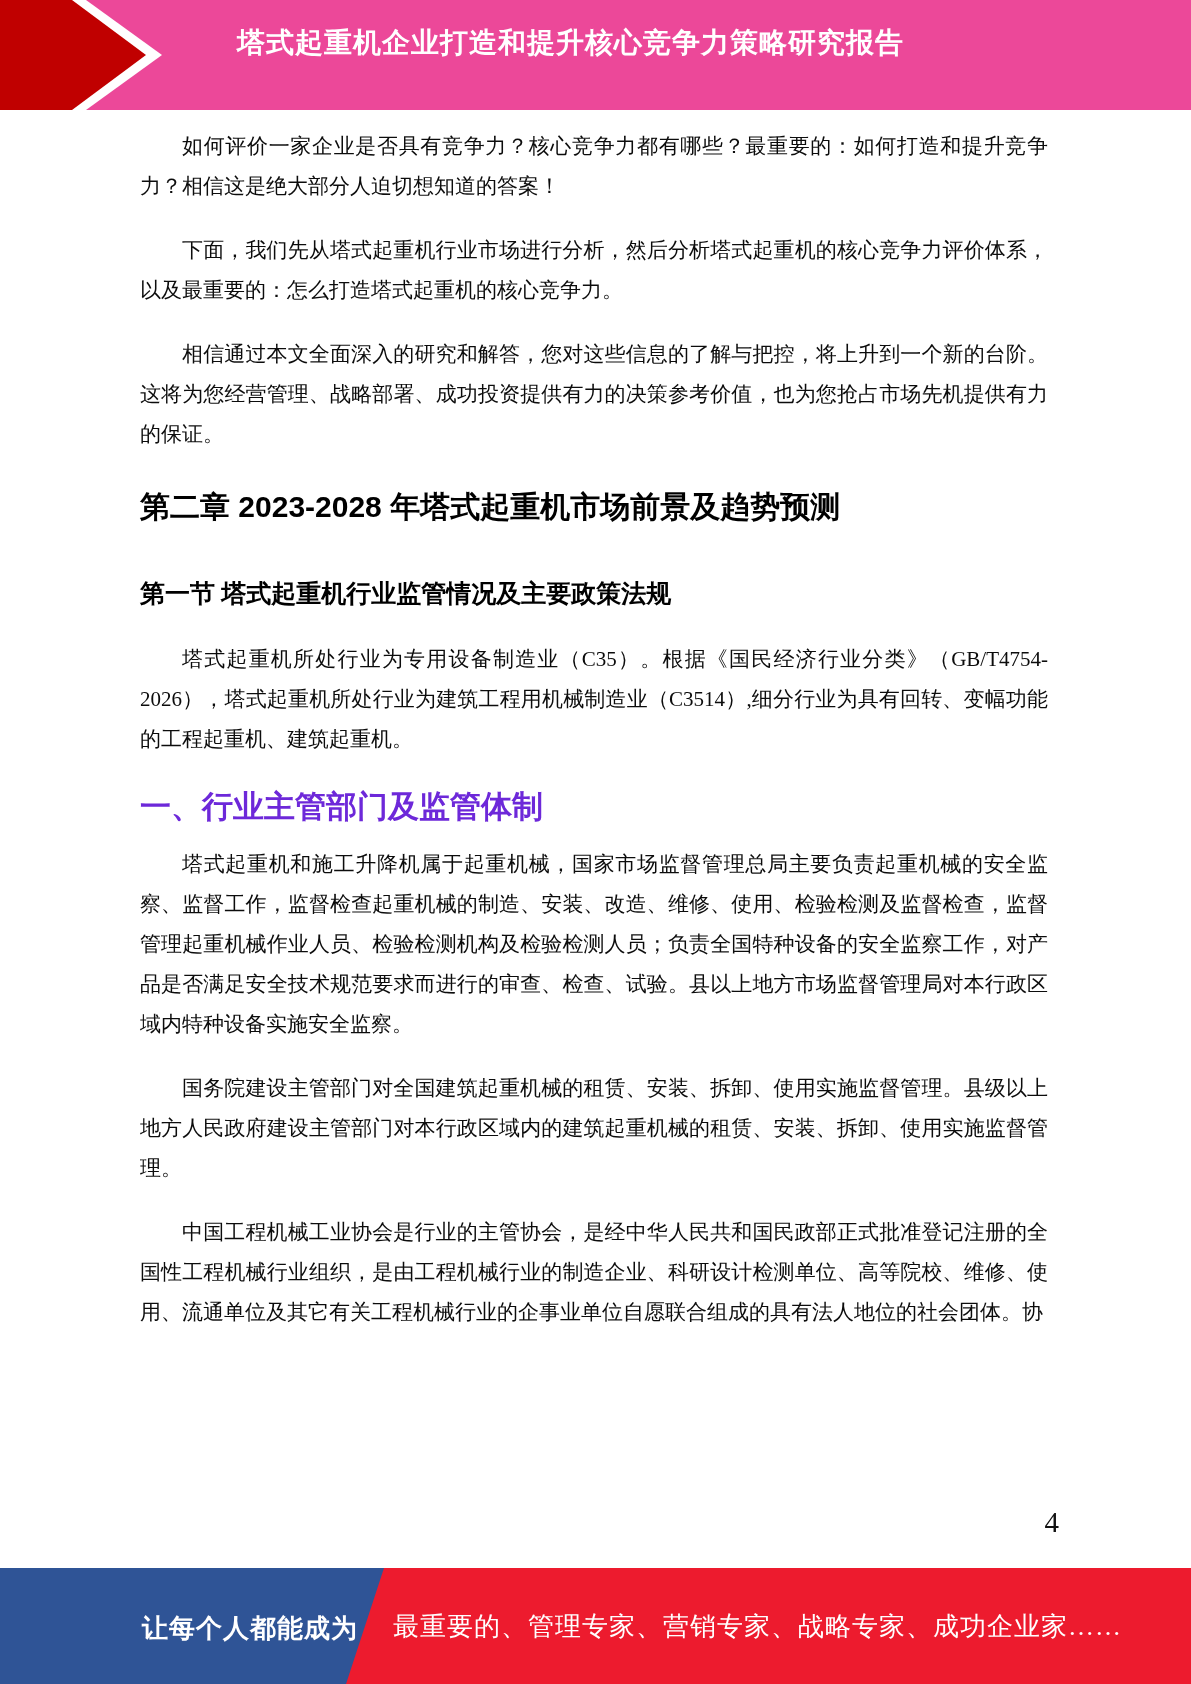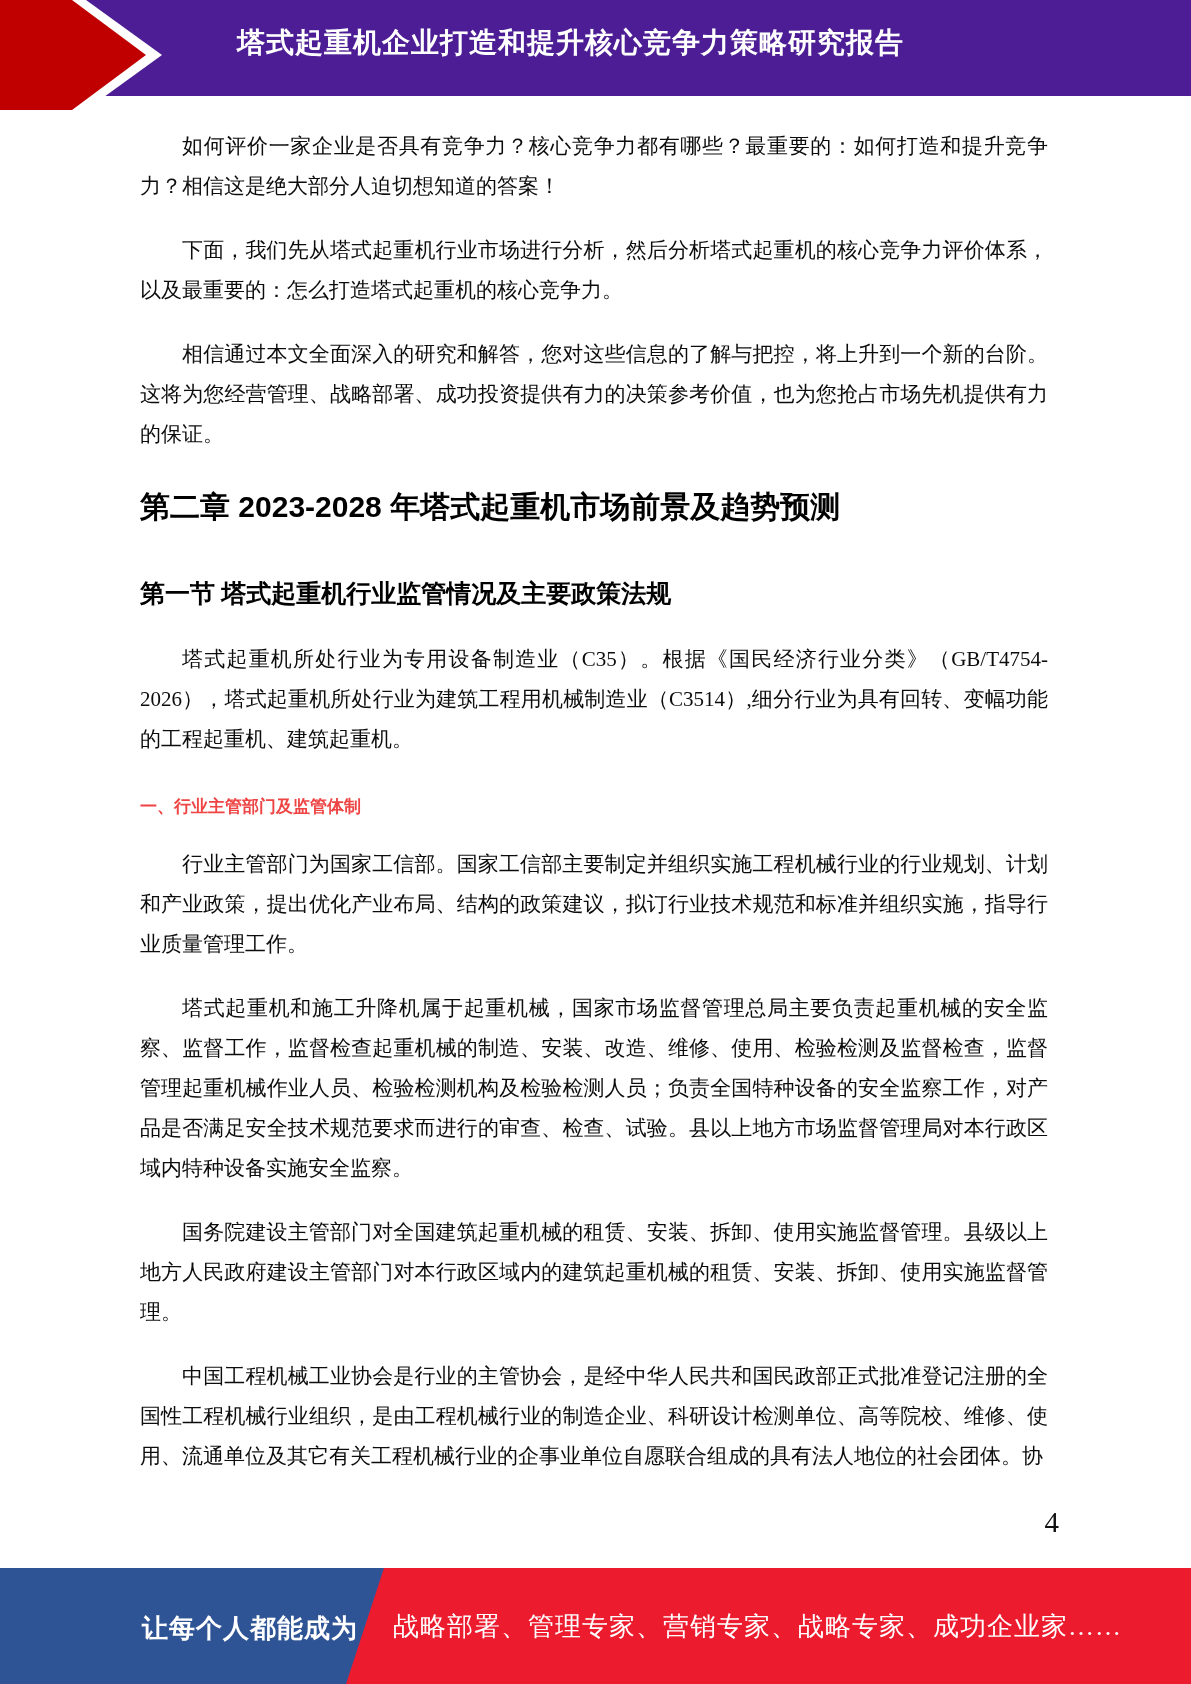--- a/index.html
+++ b/index.html
@@ -11,22 +11,22 @@
     overflow: hidden;
     font-family: "Liberation Serif", serif;
     color: #111111;
   }
 
   
   .banner {
     position: absolute;
     top: 0; left: 0;
     width: 1191px;
-    height: 96px;
-    background: #4c1d95;
+    height: 110px;
+    background: #ec4899;
   }
   .banner-arrow {
     position: absolute;
     top: 0; left: 0;
     display: block;
   }
   .banner-title {
     position: absolute;
     top: 24px; left: 0;
     width: 1191px;
@@ -69,23 +69,23 @@
     font-family: Liberation Serif, serif;
     font-weight: bold;
     font-size: 25px;
     line-height: 35px;
     color: #000000;
   }
   .doc-body h3 {
     margin: 30px 0 20px 0;
     font-family: "Liberation Sans", sans-serif;
     font-weight: bold;
-    font-size: 17px;
+    font-size: 31px;
     line-height: 35px;
-    color: #ef4444;
+    color: #6d28d9;
   }
 
   
   .page-number {
     position: absolute;
     top: 1506px;
     right: 132px;
     font-size: 29px;
     color: #111111;
   }
@@ -141,29 +141,28 @@
   </header>
 
   <main class="doc-body">
     <p>如何评价一家企业是否具有竞争力？核心竞争力都有哪些？最重要的：如何打造和提升竞争力？相信这是绝大部分人迫切想知道的答案！</p>
     <p>下面，我们先从塔式起重机行业市场进行分析，然后分析塔式起重机的核心竞争力评价体系，以及最重要的：怎么打造塔式起重机的核心竞争力。</p>
     <p>相信通过本文全面深入的研究和解答，您对这些信息的了解与把控，将上升到一个新的台阶。这将为您经营管理、战略部署、成功投资提供有力的决策参考价值，也为您抢占市场先机提供有力的保证。</p>
     <h1>第二章 2023-2028 年塔式起重机市场前景及趋势预测</h1>
     <h2>第一节 塔式起重机行业监管情况及主要政策法规</h2>
     <p>塔式起重机所处行业为专用设备制造业（C35）。根据《国民经济行业分类》（GB/T4754-2026），塔式起重机所处行业为建筑工程用机械制造业（C3514）,细分行业为具有回转、变幅功能的工程起重机、建筑起重机。</p>
     <h3>一、行业主管部门及监管体制</h3>
-    <p>行业主管部门为国家工信部。国家工信部主要制定并组织实施工程机械行业的行业规划、计划和产业政策，提出优化产业布局、结构的政策建议，拟订行业技术规范和标准并组织实施，指导行业质量管理工作。</p>
     <p>塔式起重机和施工升降机属于起重机械，国家市场监督管理总局主要负责起重机械的安全监察、监督工作，监督检查起重机械的制造、安装、改造、维修、使用、检验检测及监督检查，监督管理起重机械作业人员、检验检测机构及检验检测人员；负责全国特种设备的安全监察工作，对产品是否满足安全技术规范要求而进行的审查、检查、试验。县以上地方市场监督管理局对本行政区域内特种设备实施安全监察。</p>
     <p>国务院建设主管部门对全国建筑起重机械的租赁、安装、拆卸、使用实施监督管理。县级以上地方人民政府建设主管部门对本行政区域内的建筑起重机械的租赁、安装、拆卸、使用实施监督管理。</p>
     <p>中国工程机械工业协会是行业的主管协会，是经中华人民共和国民政部正式批准登记注册的全国性工程机械行业组织，是由工程机械行业的制造企业、科研设计检测单位、高等院校、维修、使用、流通单位及其它有关工程机械行业的企事业单位自愿联合组成的具有法人地位的社会团体。协</p>
   </main>
 
   <div class="page-number">4</div>
 
   <footer class="footer-band">
     <svg class="footer-wedge" width="400" height="116" viewBox="0 0 400 116" aria-hidden="true">
       <polygon points="0,0 384,0 346,116 0,116" fill="#2F5496"></polygon>
     </svg>
     <span class="footer-left-text">让每个人都能成为</span>
-    <span class="footer-right-text">战略部署、管理专家、营销专家、战略专家、成功企业家……</span>
+    <span class="footer-right-text">最重要的、管理专家、营销专家、战略专家、成功企业家……</span>
   </footer>
 
 </div>
 
 </body></html>

